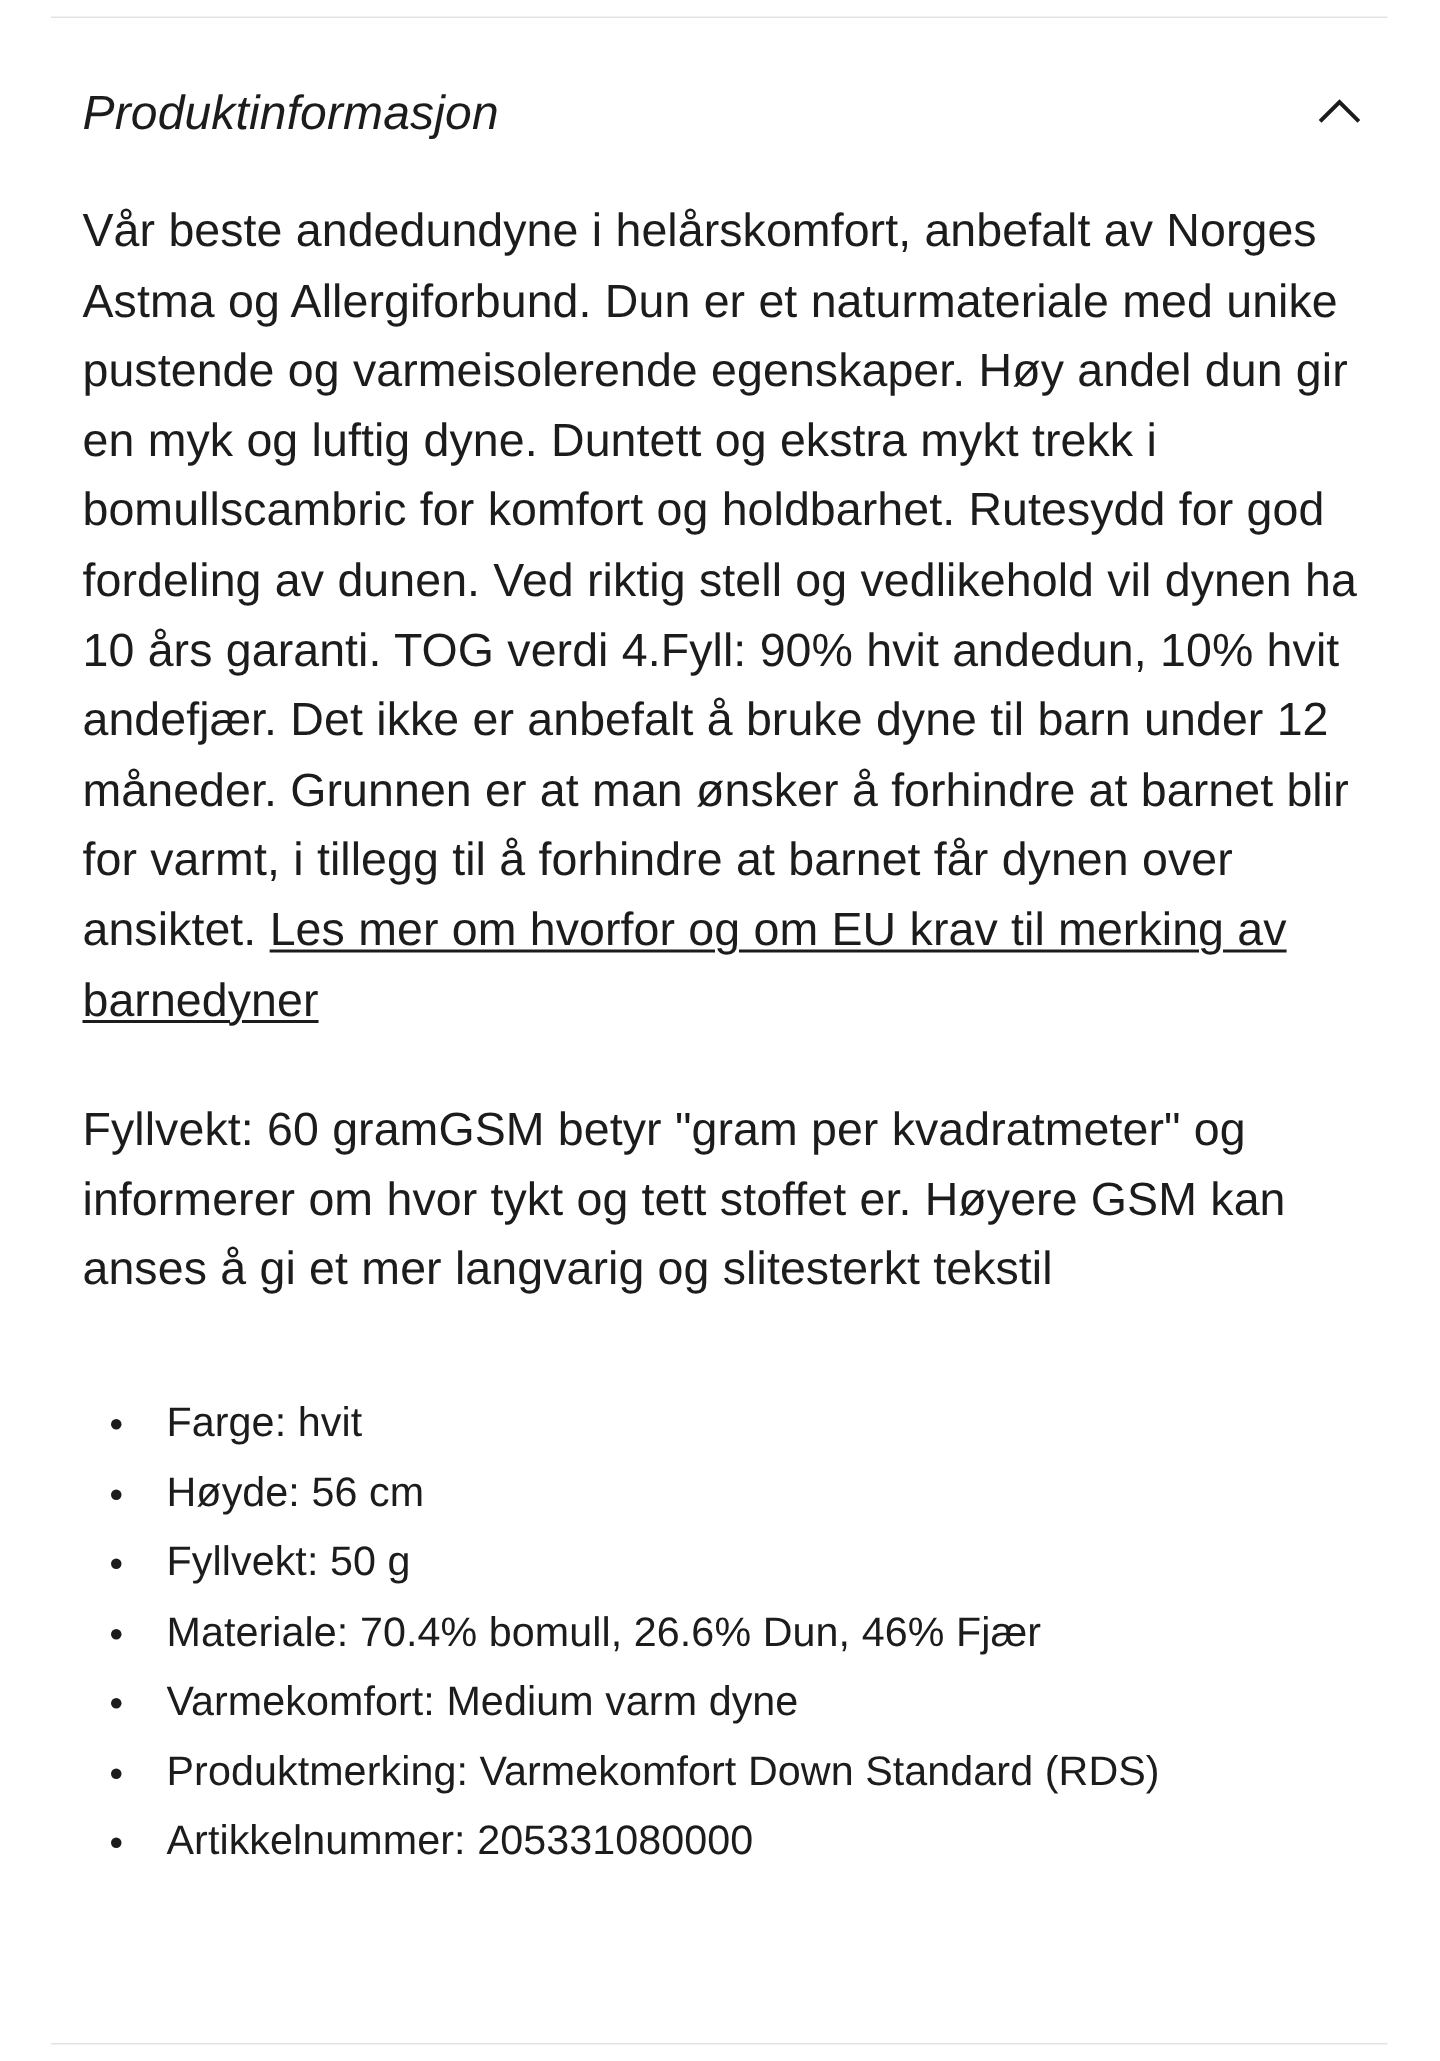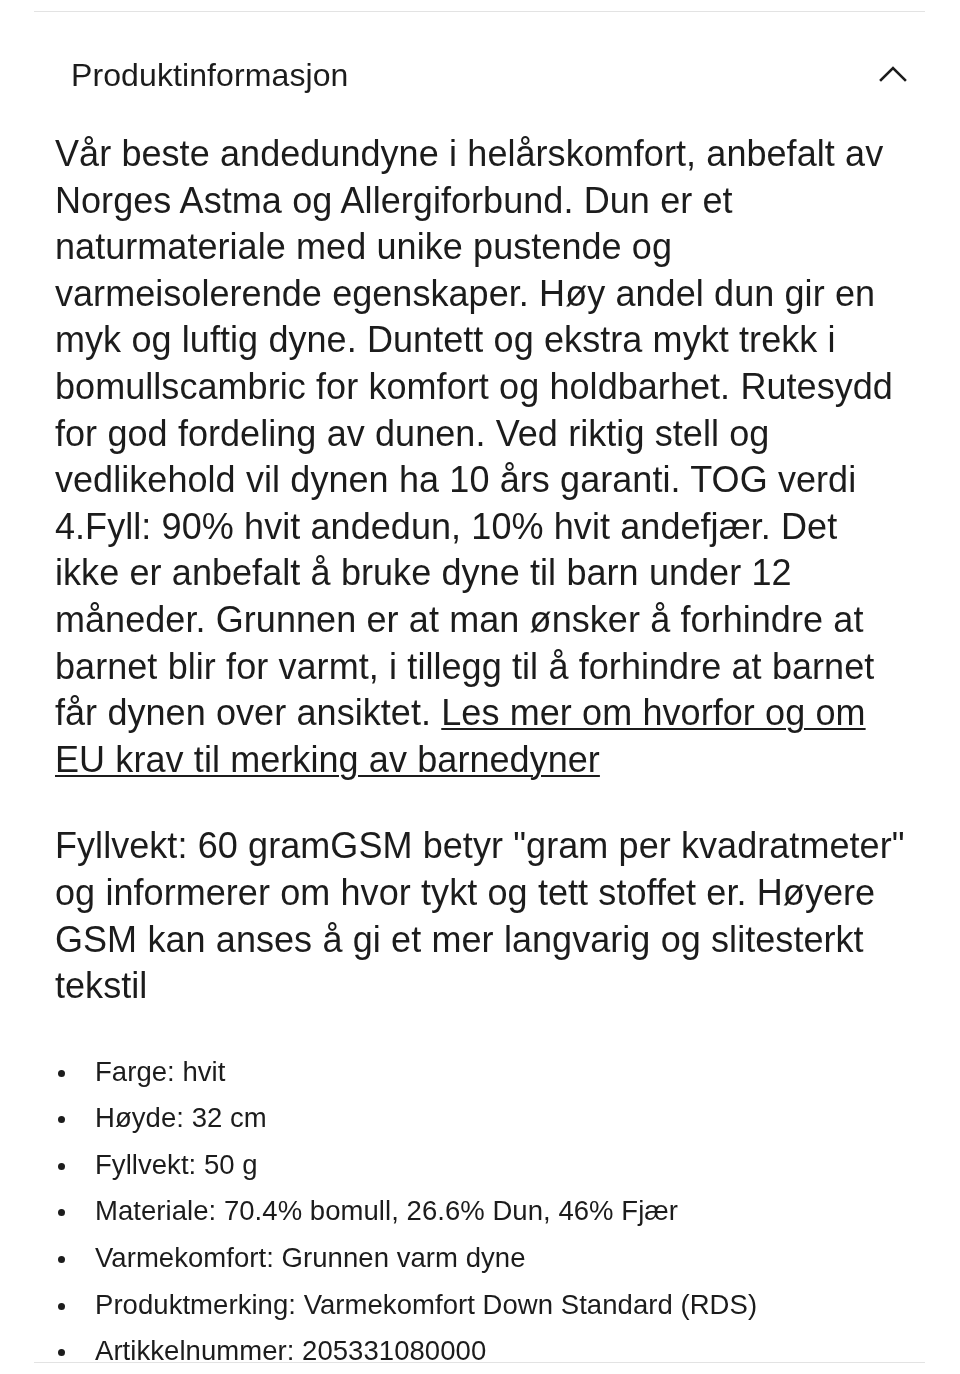--- a/index.html
+++ b/index.html
@@ -48,21 +48,22 @@
     background: transparent;
     border: none;
   }
 
   .accordion-title {
     font-size: 32px;
     font-weight: 400;
     line-height: 1.2;
     letter-spacing: 0.1px;
     color: #1c1c1c;
-    margin: 16px;
+    margin: 0;
+    font-style: italic;
   }
 
   .chevron {
     width: 42px;
     height: 42px;
     display: flex;
     align-items: center;
     justify-content: center;
     margin-right: 12px;
     flex: 0 0 auto;
@@ -70,42 +71,42 @@
   .chevron svg { display: block; }
 
   .content {
     position: absolute;
     left: 55px;
     top: 131px;
     width: 852px;
   }
 
   .body-text {
-    font-size: 36px;
+    font-size: 31px;
     line-height: 46.6px;
     font-weight: 400;
     color: #1c1c1c;
     margin: 0;
     letter-spacing: 0.05px;
     word-spacing: 0.2px;
   }
 
   .para-gap { height: 40px; }
 
   .inline-link {
     color: #1c1c1c;
     text-decoration: underline;
     text-underline-offset: 3px;
     text-decoration-thickness: 1.6px;
     cursor: pointer;
   }
 
   .spec-list {
     list-style: none;
-    margin: 0;
+    margin: 16px;
     padding: 0;
   }
   .spec-list li {
     position: relative;
     font-size: 27.5px;
     line-height: 46.6px;
     color: #1c1c1c;
     padding-left: 40px;
     letter-spacing: 0.05px;
   }
@@ -143,24 +144,24 @@
     <p class="body-text"><span>Vår beste andedundyne i helårskomfort, anbefalt av Norges Astma og Allergiforbund. Dun er et naturmateriale med unike pustende og varmeisolerende egenskaper. Høy andel dun gir en myk og luftig dyne. Duntett og ekstra mykt trekk i bomullscambric for komfort og holdbarhet. Rutesydd for god fordeling av dunen. Ved riktig stell og vedlikehold vil dynen ha 10 års garanti. TOG verdi 4.Fyll: 90% hvit andedun, 10% hvit andefjær. Det ikke er anbefalt å bruke dyne til barn under 12 måneder. Grunnen er at man ønsker å forhindre at barnet blir for varmt, i tillegg til å forhindre at barnet får dynen over ansiktet. </span><a class="inline-link">Les mer om hvorfor og om EU krav til merking av barnedyner </a></p>
 
     <div class="para-gap"></div>
 
     <p class="body-text">Fyllvekt: 60 gramGSM betyr "gram per kvadratmeter" og informerer om hvor tykt og tett stoffet er. Høyere GSM kan anses å gi et mer langvarig og slitesterkt tekstil</p>
 
     <div class="list-gap"></div>
 
     <ul class="spec-list">
       <li>Farge: hvit</li>
-      <li>Høyde: 32 cm</li>
+      <li>Høyde: 56 cm</li>
       <li>Fyllvekt: 50 g</li>
       <li>Materiale: 70.4% bomull, 26.6% Dun, 46% Fjær</li>
-      <li>Varmekomfort: Grunnen varm dyne</li>
+      <li>Varmekomfort: Medium varm dyne</li>
       <li>Produktmerking: Varmekomfort Down Standard (RDS)</li>
       <li>Artikkelnummer: 205331080000</li>
     </ul>
 
   </div>
 
   <div class="rule rule-bottom"></div>
 
 </div>
 

